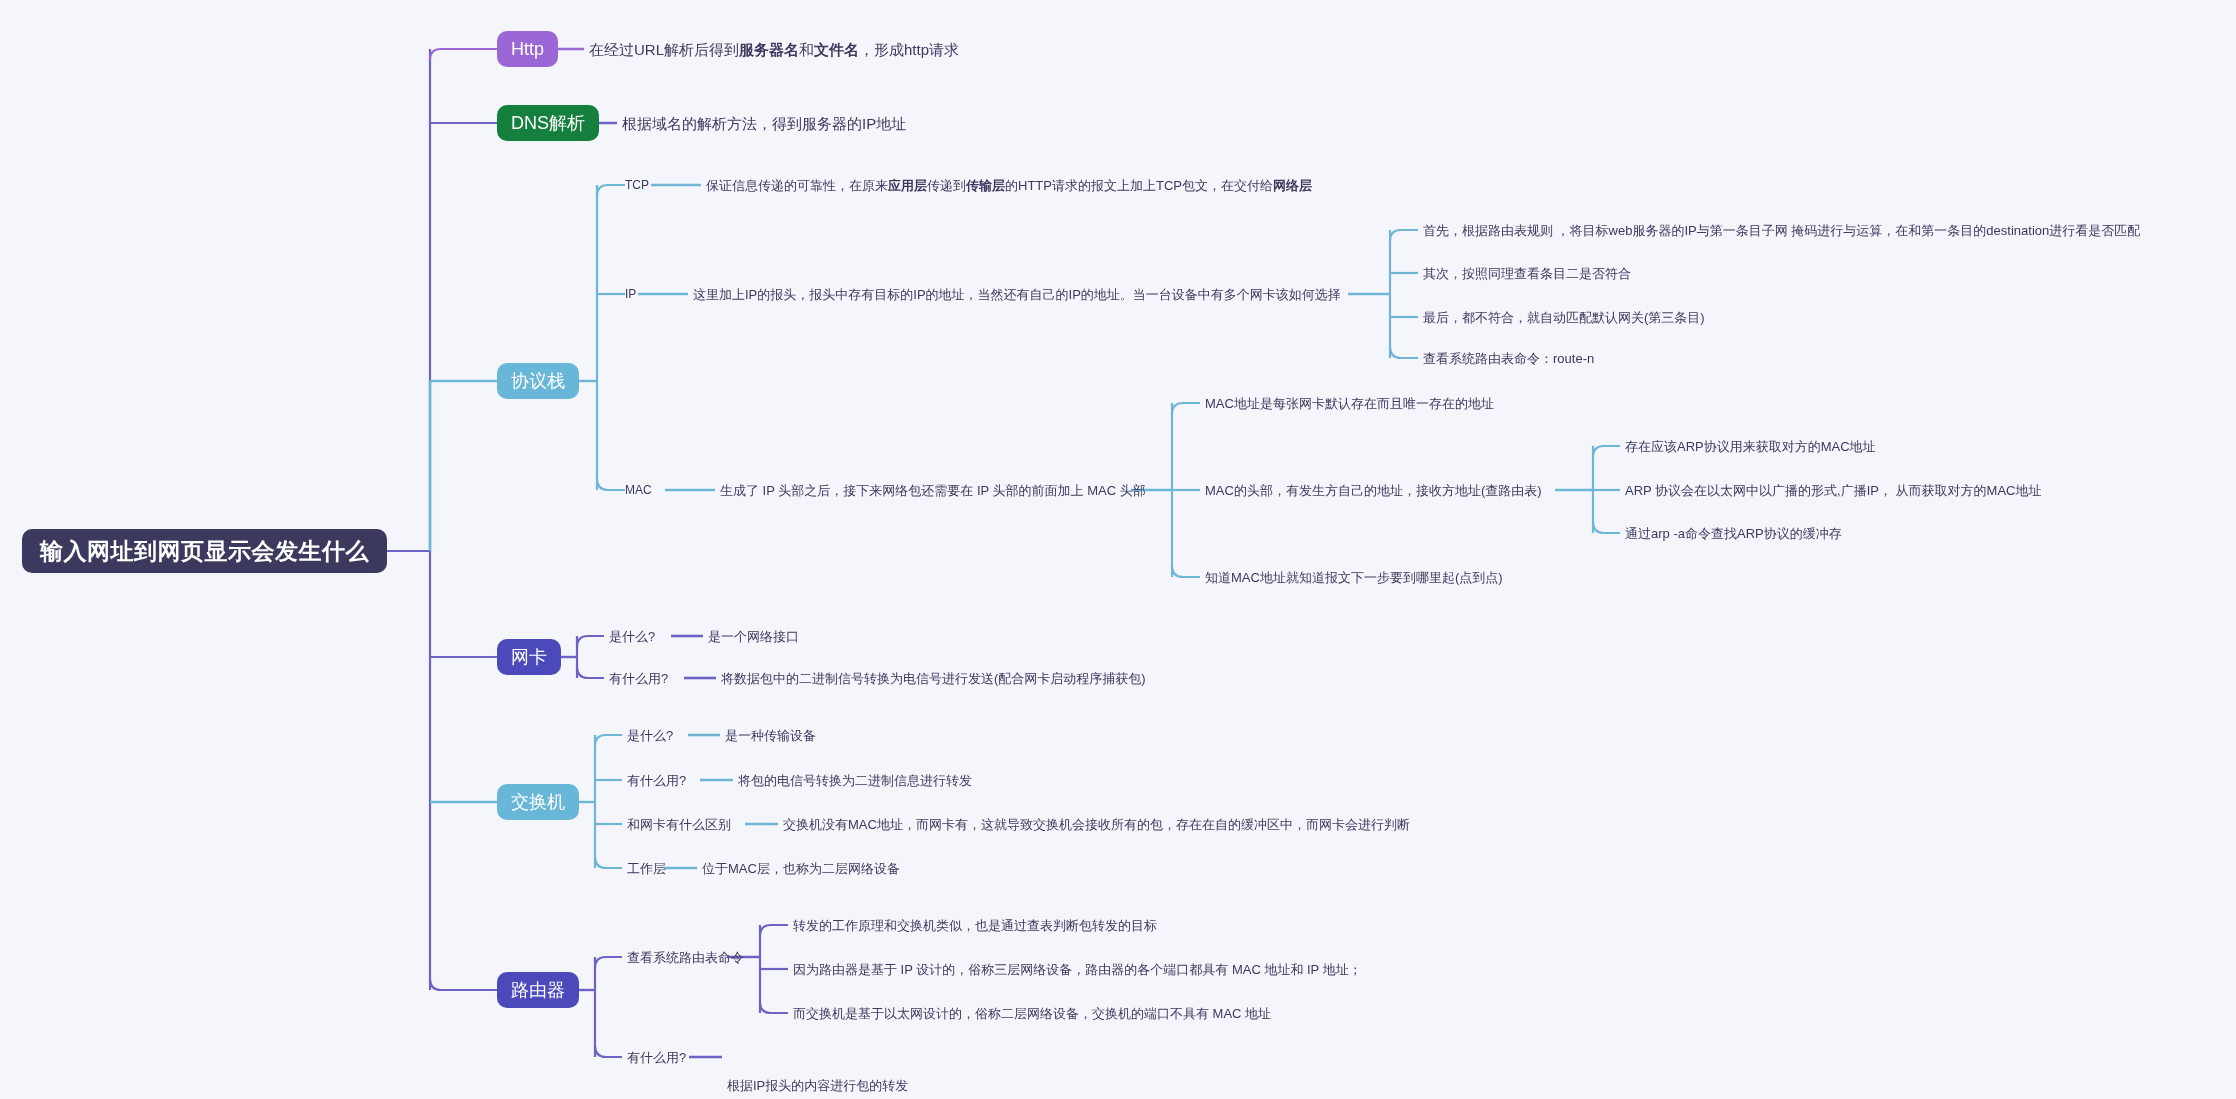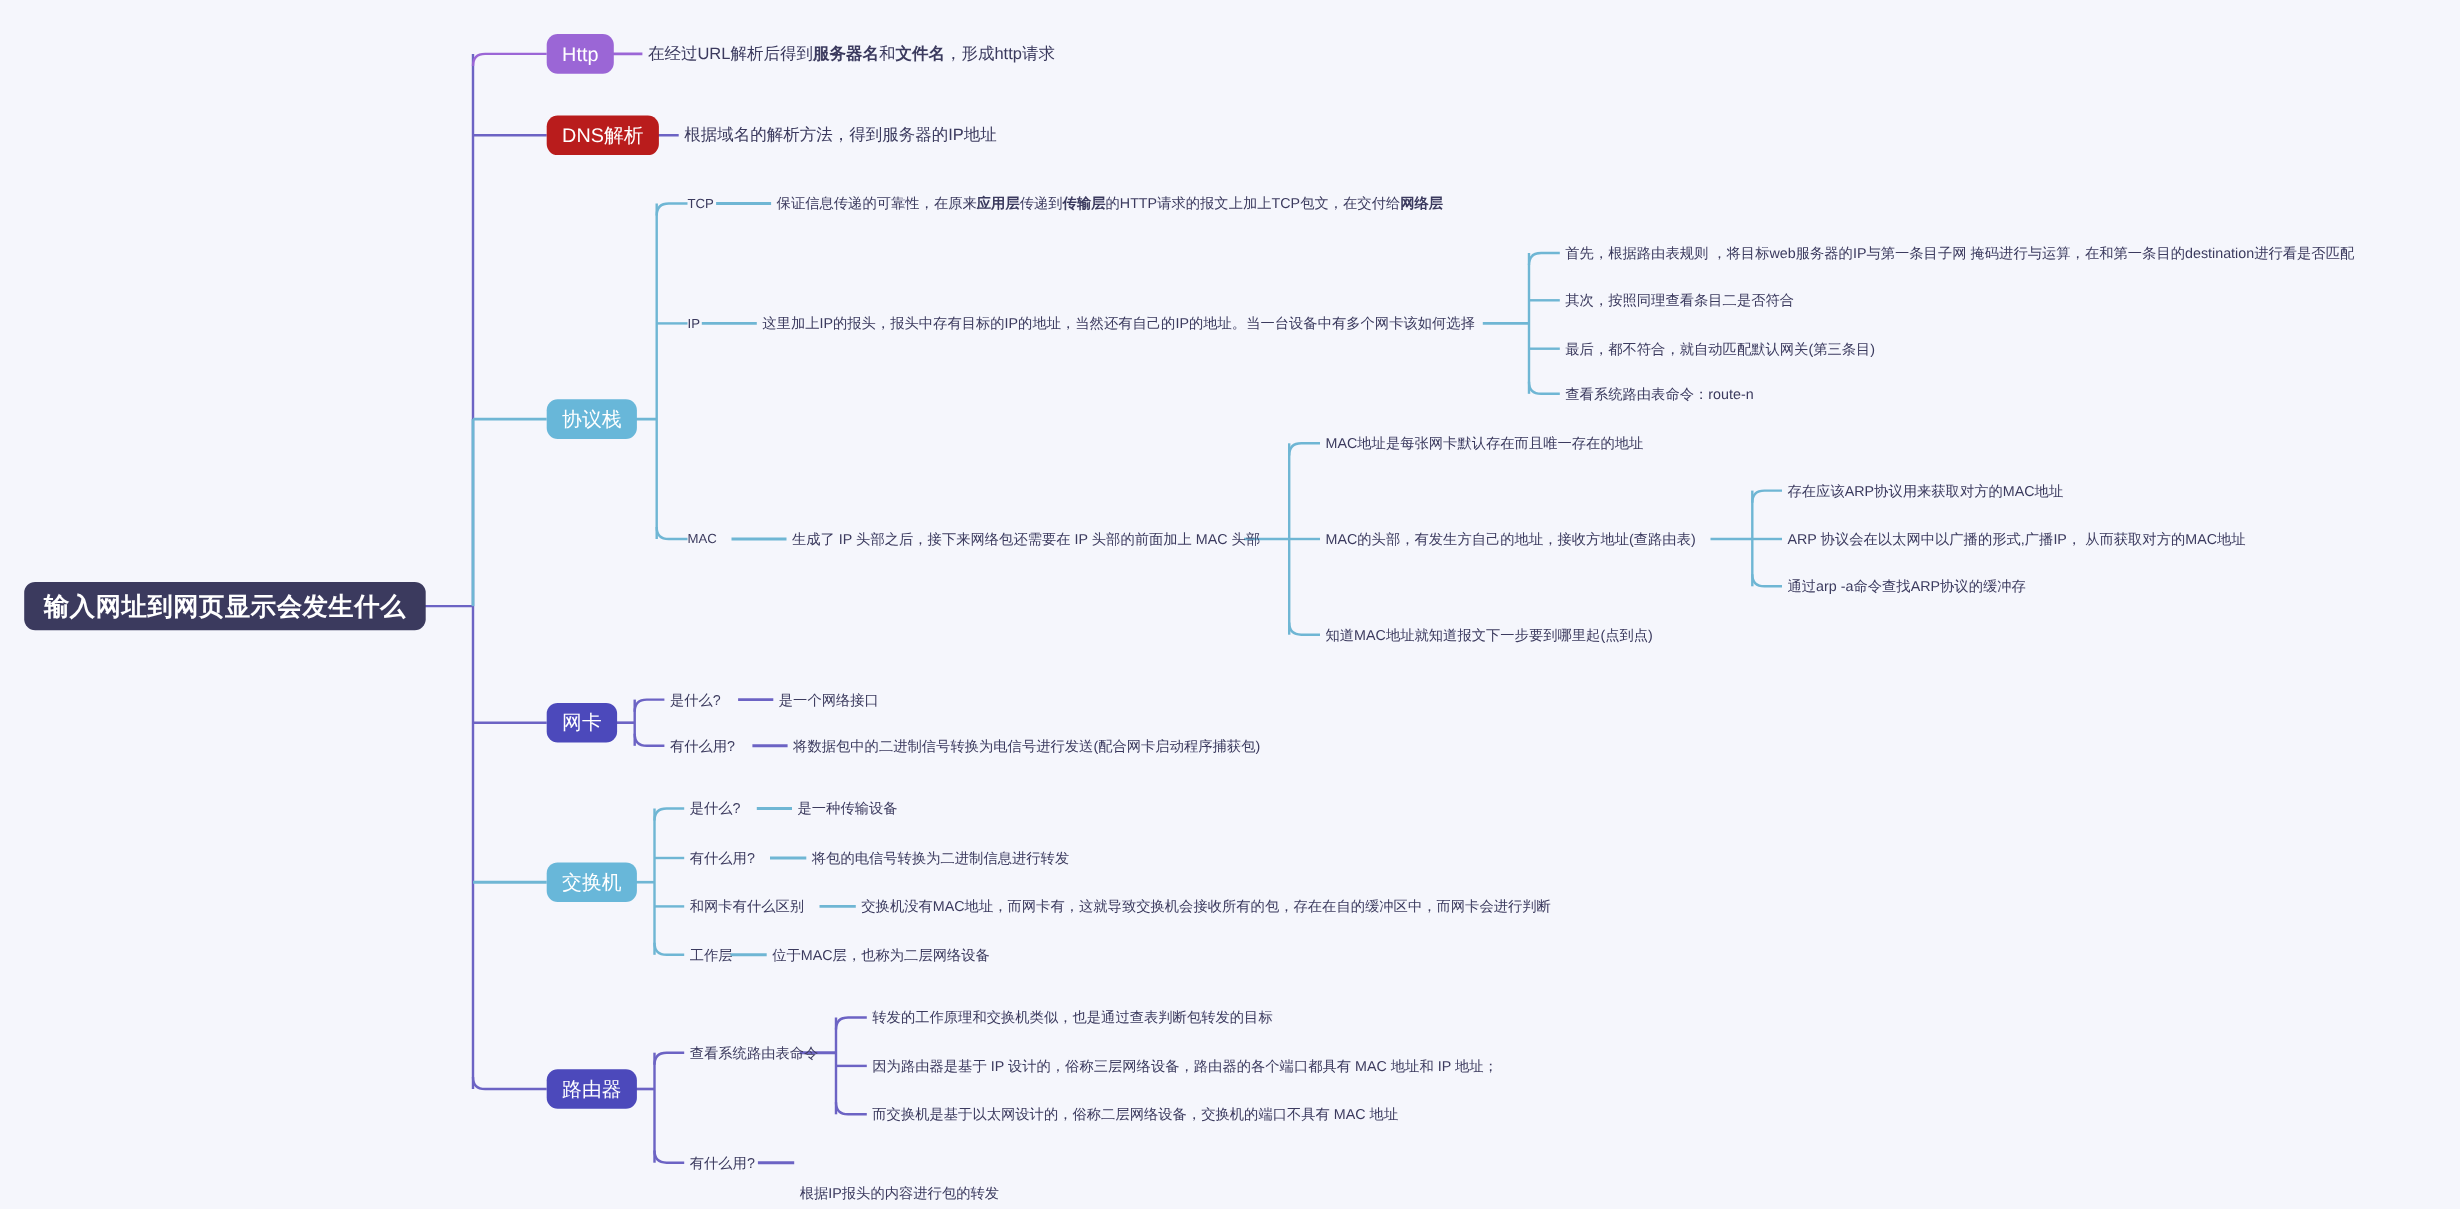--- a/index.html
+++ b/index.html
@@ -42,21 +42,21 @@
   }
   
   .pill {
     color: #ffffff;
     border-radius: 10px;
     height: 36px;
     padding: 0 14px;
     font-size: 18px;
   }
   .pill.purple-light { background: #9b66d6; }
-  .pill.purple-dark  { background: #b91c1c; }
+  .pill.purple-dark  { background: #15803d; }
   .pill.blue-light   { background: #68b7d9; }
   .pill.blue-dark    { background: #4c49bb; }
 
   
   .leaf {
     position: absolute;
     white-space: nowrap;
     color: #3b3a5e;
     font-size: 12px;
     line-height: 1;

